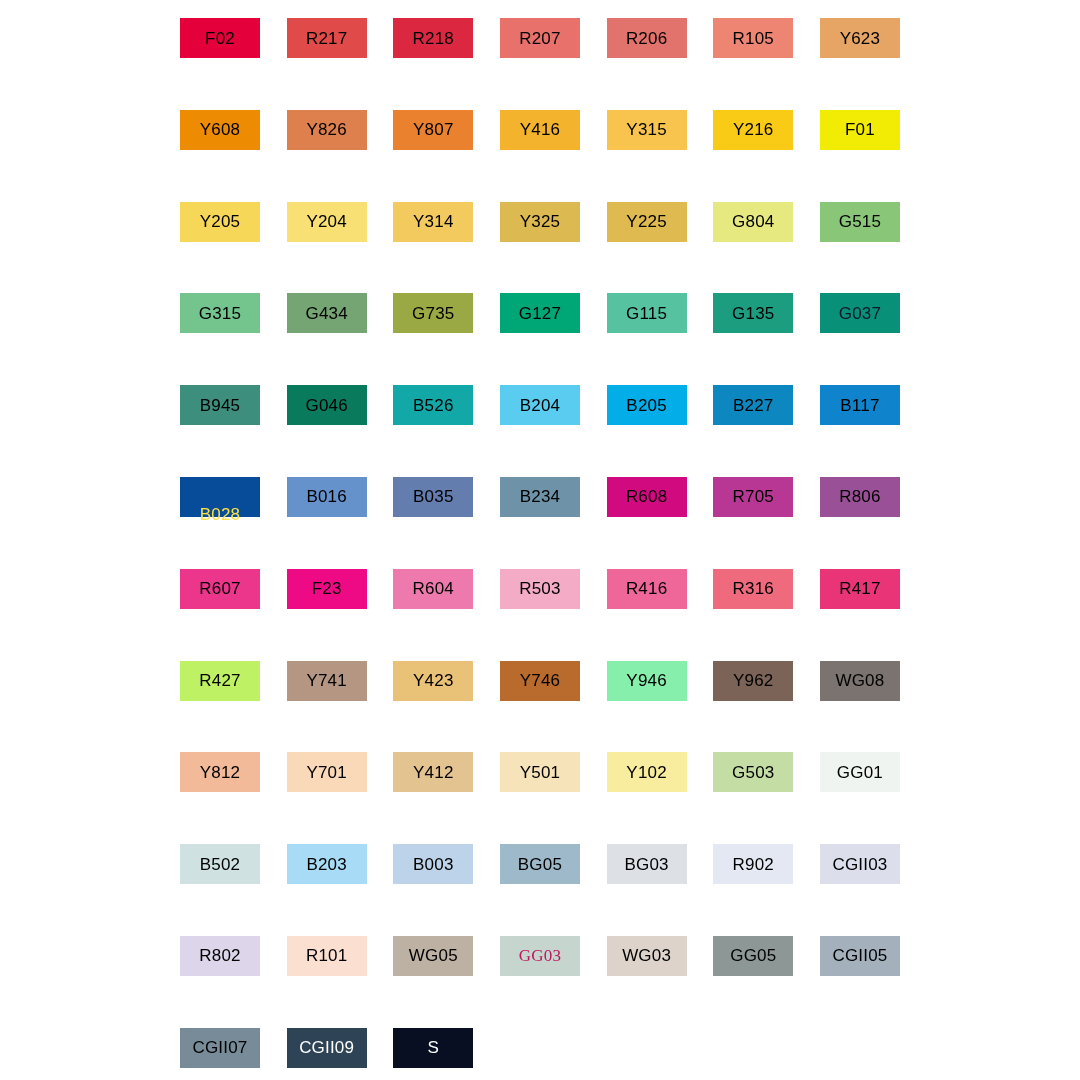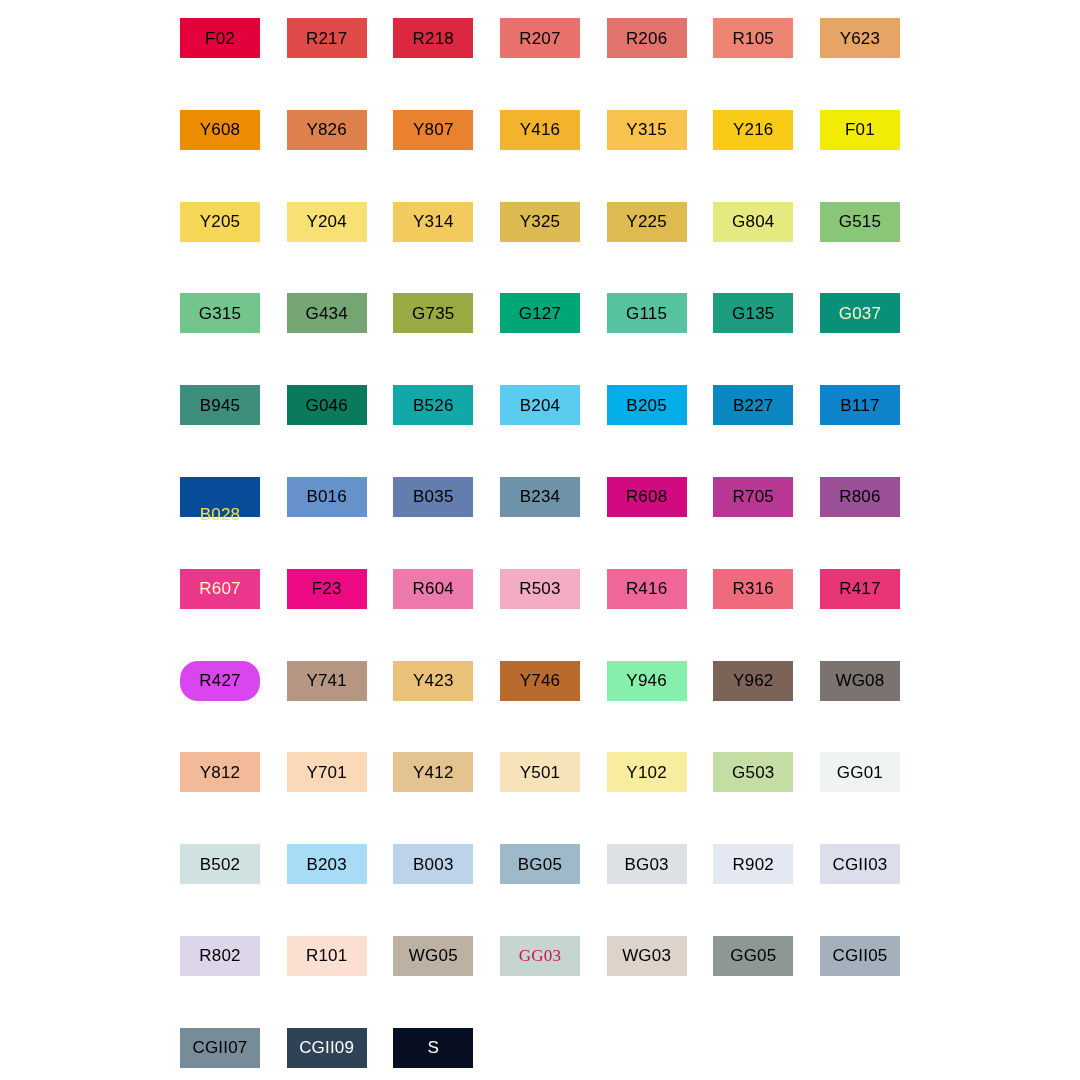--- a/index.html
+++ b/index.html
@@ -128,21 +128,21 @@
       <div class="swatch" style="background: rgb(0, 167, 118);">
         <span class="swatch-label" style="color: rgb(0, 0, 0);">G127</span>
       </div>
       <div class="swatch" style="background: rgb(86, 194, 160);">
         <span class="swatch-label" style="color: rgb(0, 0, 0);">G115</span>
       </div>
       <div class="swatch" style="background: rgb(29, 157, 128);">
         <span class="swatch-label" style="color: rgb(0, 0, 0);">G135</span>
       </div>
       <div class="swatch" style="background: rgb(8, 145, 120);">
-        <span class="swatch-label" style="color: #fef9c3;">G037</span>
+        <span class="swatch-label" style="color: #0f172a;">G037</span>
       </div>
       <div class="swatch" style="background: rgb(61, 142, 125);">
         <span class="swatch-label" style="color: rgb(0, 0, 0);">B945</span>
       </div>
       <div class="swatch" style="background: rgb(10, 122, 92);">
         <span class="swatch-label" style="color: rgb(0, 0, 0);">G046</span>
       </div>
       <div class="swatch" style="background: rgb(19, 168, 168);">
         <span class="swatch-label" style="color: rgb(0, 0, 0);">B526</span>
       </div>
@@ -173,41 +173,41 @@
       <div class="swatch" style="background: rgb(210, 10, 128);">
         <span class="swatch-label" style="color: rgb(0, 0, 0);">R608</span>
       </div>
       <div class="swatch" style="background: rgb(185, 55, 148);">
         <span class="swatch-label" style="color: rgb(0, 0, 0);">R705</span>
       </div>
       <div class="swatch" style="background: rgb(154, 80, 151);">
         <span class="swatch-label" style="color: rgb(0, 0, 0);">R806</span>
       </div>
       <div class="swatch" style="background: rgb(236, 54, 139);">
-        <span class="swatch-label" style="color: #fef9c3;">R607</span>
+        <span class="swatch-label" style="color: #000000;">R607</span>
       </div>
       <div class="swatch" style="background: rgb(238, 10, 133);">
         <span class="swatch-label" style="color: rgb(0, 0, 0);">F23</span>
       </div>
       <div class="swatch" style="background: rgb(238, 122, 173);">
         <span class="swatch-label" style="color: rgb(0, 0, 0);">R604</span>
       </div>
       <div class="swatch" style="background: rgb(244, 171, 197);">
         <span class="swatch-label" style="color: rgb(0, 0, 0);">R503</span>
       </div>
       <div class="swatch" style="background: rgb(239, 103, 153);">
         <span class="swatch-label" style="color: rgb(0, 0, 0);">R416</span>
       </div>
       <div class="swatch" style="background: rgb(238, 106, 124);">
         <span class="swatch-label" style="color: rgb(0, 0, 0);">R316</span>
       </div>
       <div class="swatch" style="background: rgb(233, 53, 119);">
         <span class="swatch-label" style="color: rgb(0, 0, 0);">R417</span>
       </div>
-      <div class="swatch" style="background: #d946ef; border-radius: 18px;">
+      <div class="swatch" style="background: #bef264;">
         <span class="swatch-label" style="color: rgb(0, 0, 0);">R427</span>
       </div>
       <div class="swatch" style="background: rgb(180, 150, 131);">
         <span class="swatch-label" style="color: rgb(0, 0, 0);">Y741</span>
       </div>
       <div class="swatch" style="background: rgb(233, 194, 119);">
         <span class="swatch-label" style="color: rgb(0, 0, 0);">Y423</span>
       </div>
       <div class="swatch" style="background: rgb(185, 106, 45);">
         <span class="swatch-label" style="color: rgb(0, 0, 0);">Y746</span>

